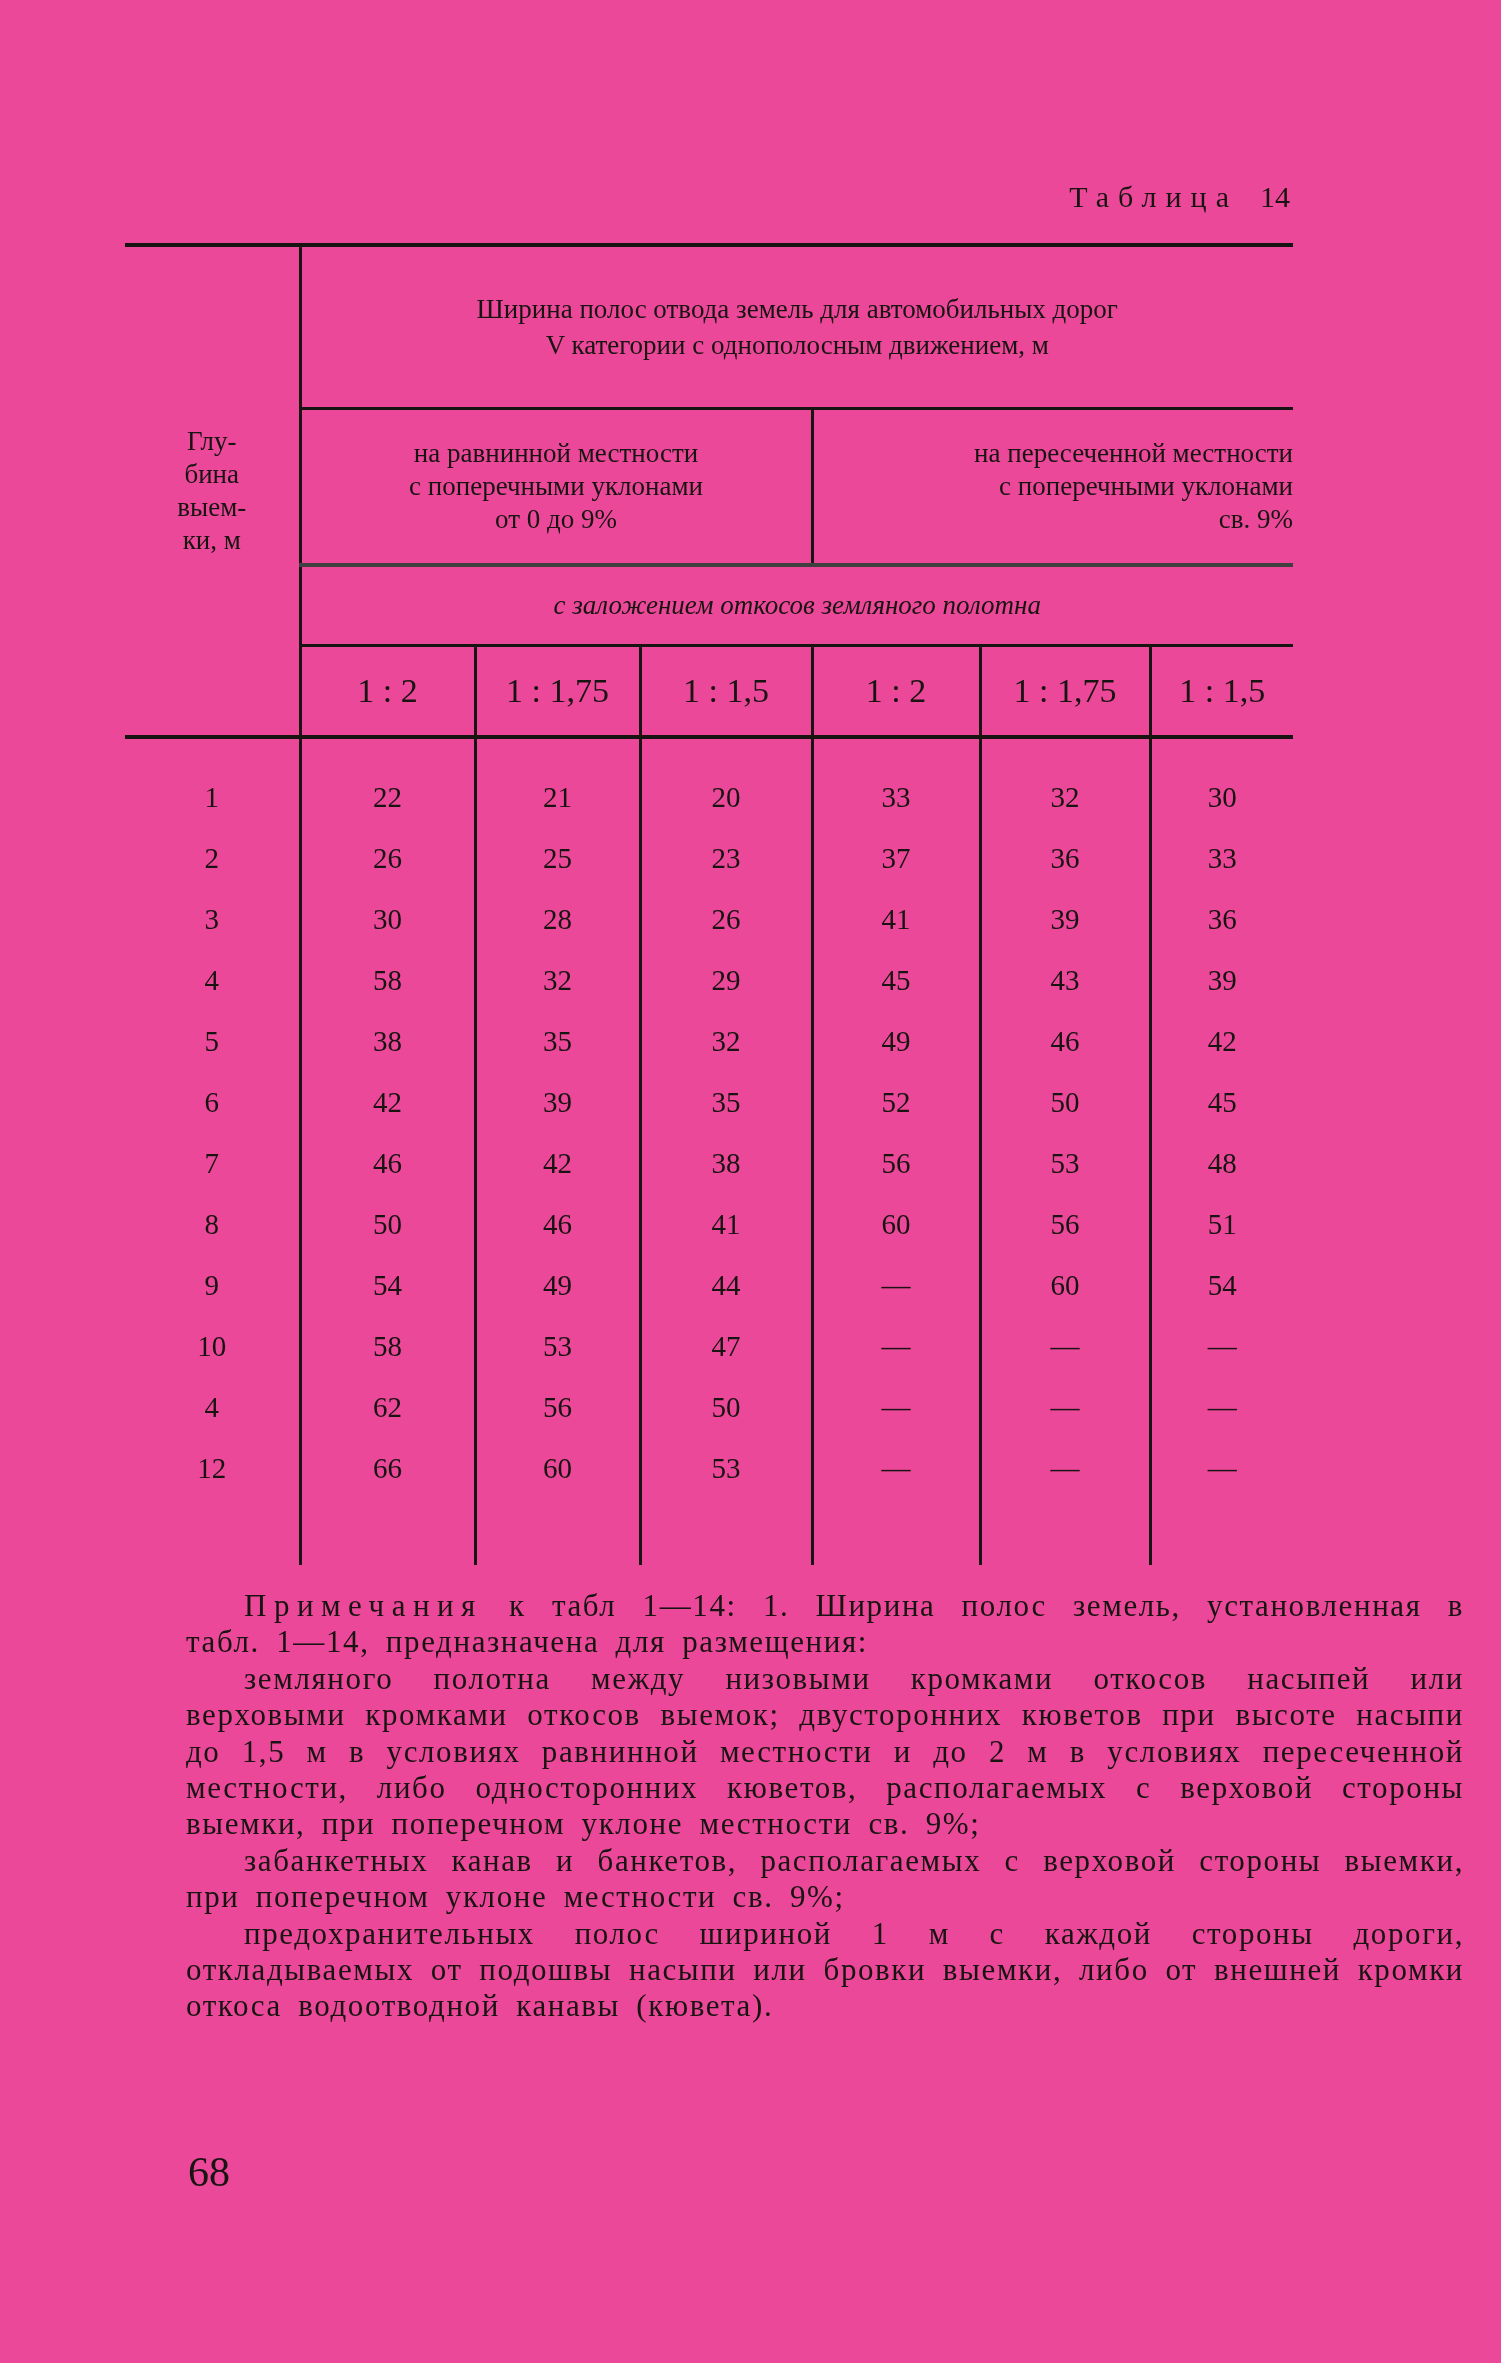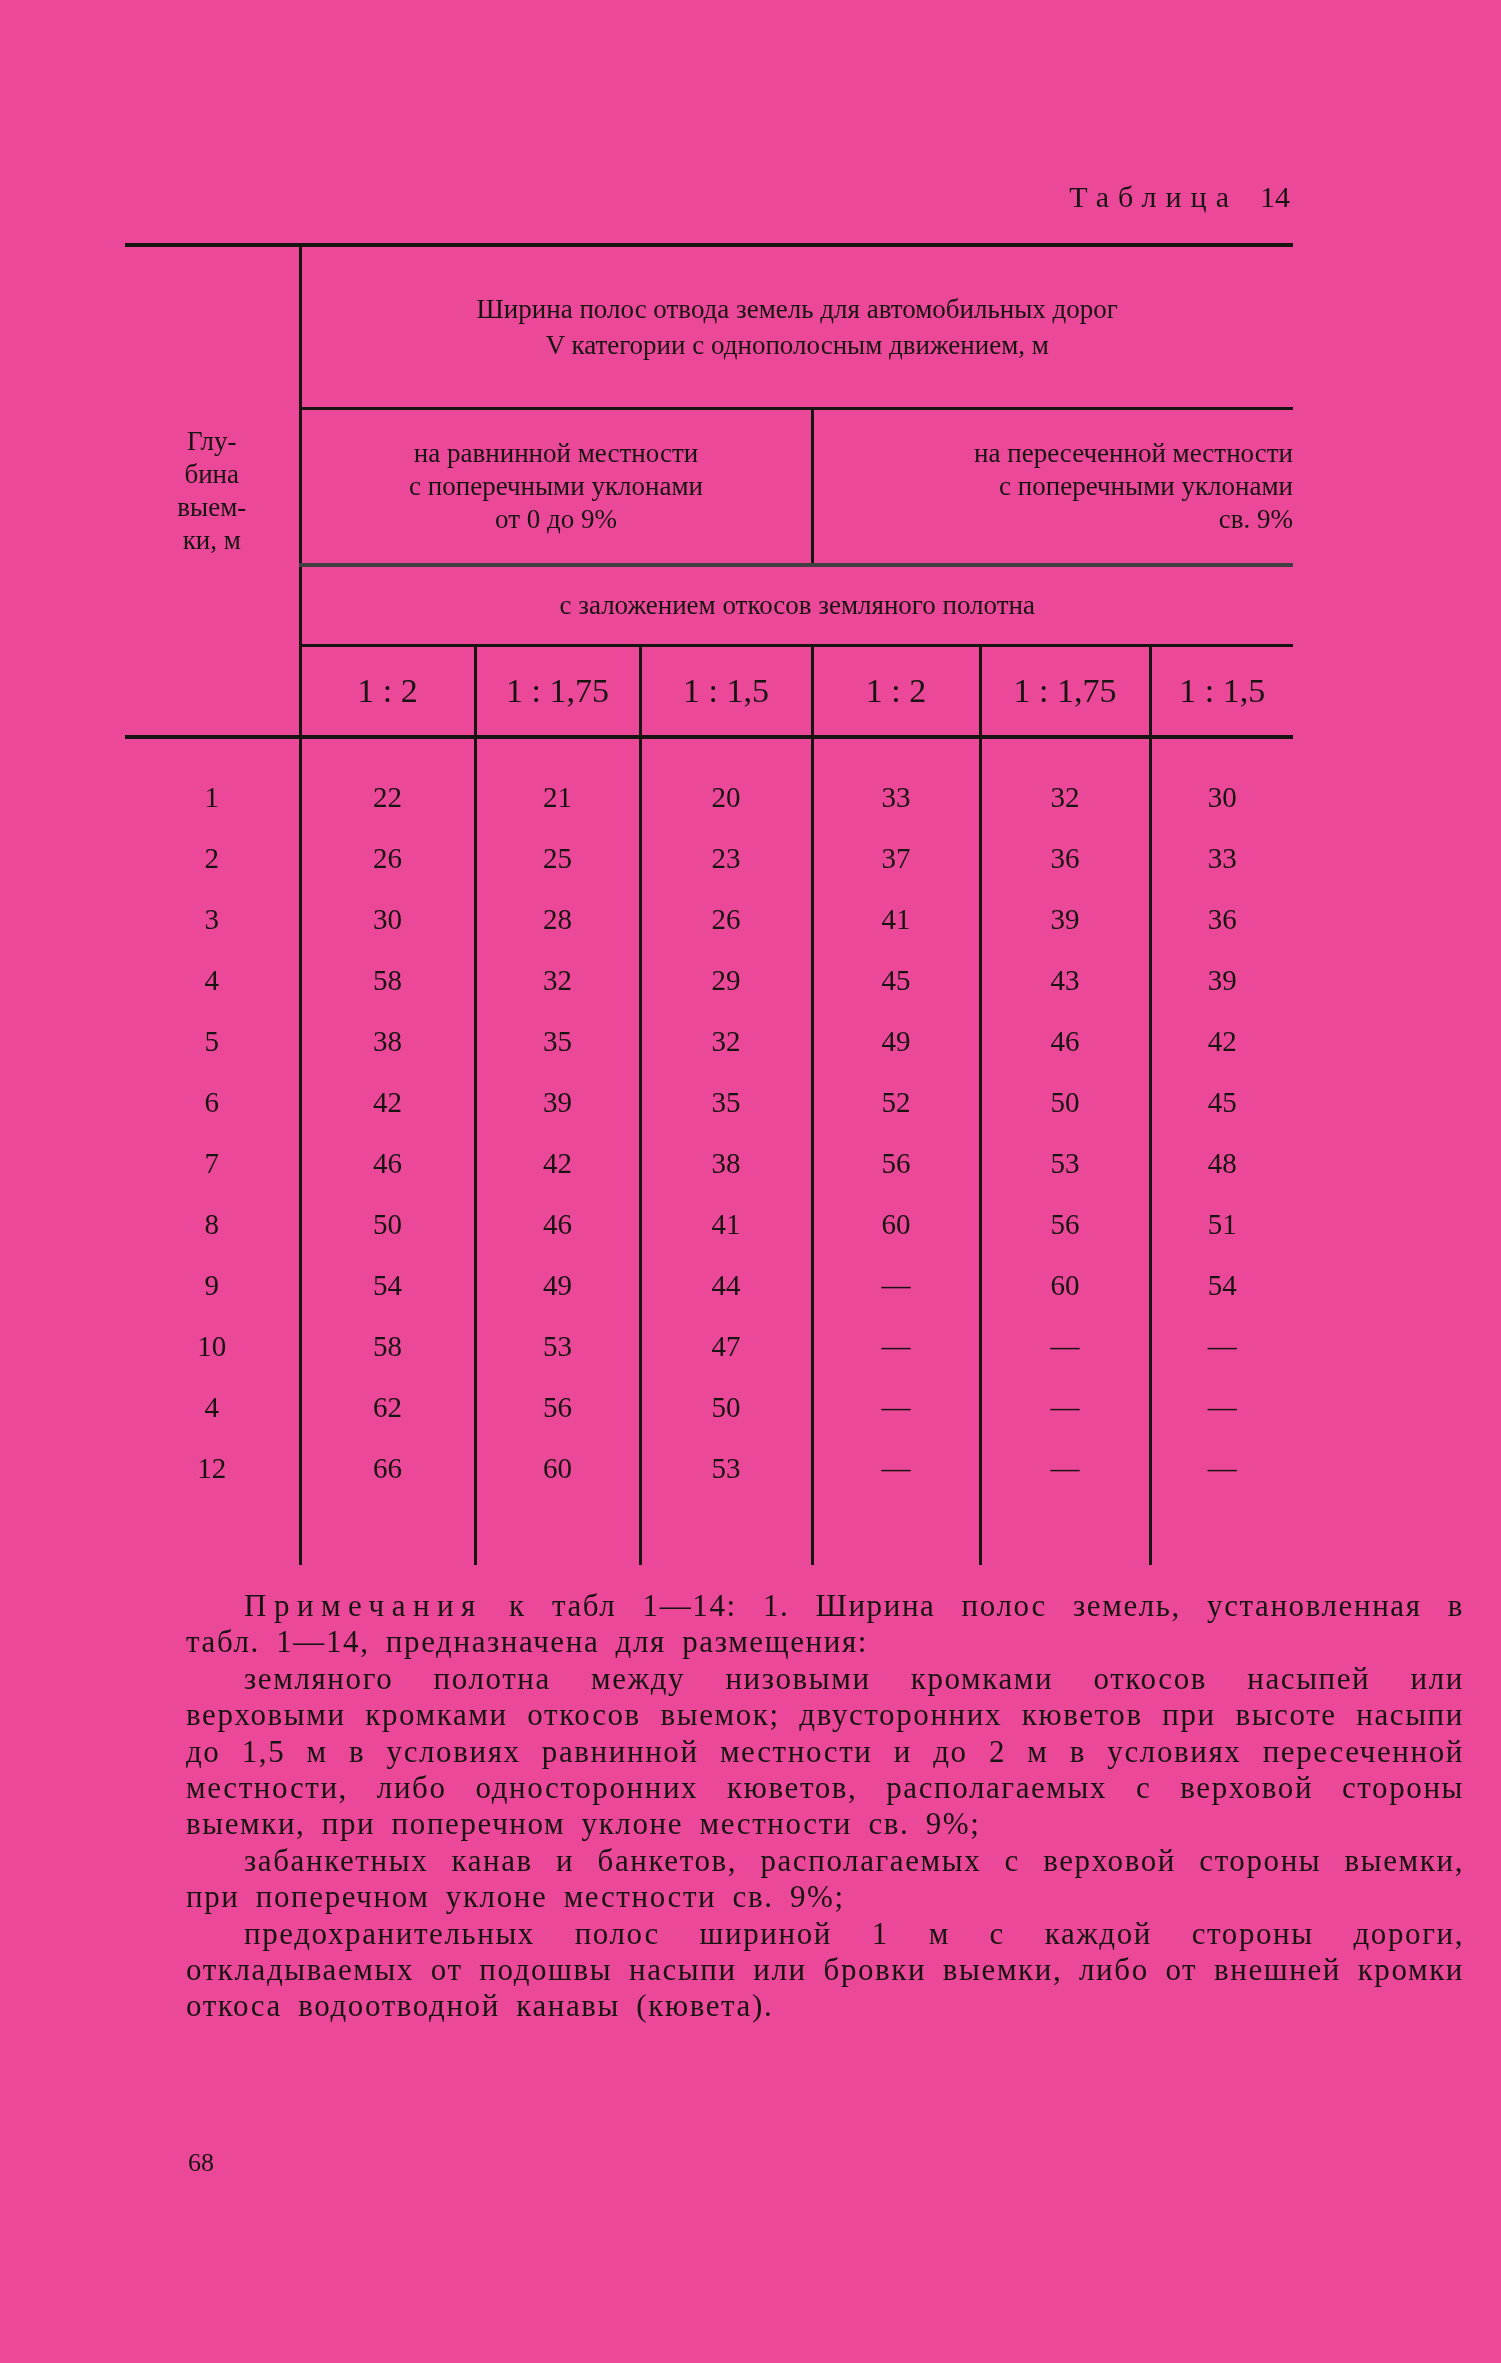--- a/index.html
+++ b/index.html
@@ -24,21 +24,21 @@
     position:absolute; left:125px; top:243px;
     width:1168px;
     border-collapse:collapse; table-layout:fixed;
     border-top:4px solid #171411;
   }
   .gost-table th, .gost-table td {
     padding:0; font-weight:normal; text-align:center; vertical-align:middle;
   }
   tr.r-title  { height:163px; }
   tr.r-groups { height:157px; }
-  tr.r-band   { height:80px;  }
+  tr.r-band   { height:80px;font-style:italic;  }
   tr.r-slopes { height:92px;  }
 
   .head-depth {
     border-right:3px solid #171411;
     border-bottom:4px solid #171411;
     font-size:27px; line-height:33px;
     white-space:pre-line; text-align:left; padding-left:52px;font-family:Liberation Serif, serif;
   }
   .head-title {
     border-bottom:3px solid #171411;
@@ -67,21 +67,21 @@
   .notes {
     position:absolute; left:186px; top:1588px; width:1278px;
     font-size:31px; line-height:36.4px;
     letter-spacing:1.6px; word-spacing:7px;
     text-align:justify;
   }
   .note-p { margin:0; text-indent:58px; }
   .notes-lead-spaced { letter-spacing:7.5px; }
 
   .page-number {
-    position:absolute; left:188px; top:2148px; font-size:26px;text-align:right;
+    position:absolute; left:188px; top:2148px; font-size:42px;text-align:right;
   }
 </style>
 </head>
 <body>
 
 <div class="page">
 
   <div class="table-caption">
     <span class="caption-word">Таблица</span><span>14</span>
   </div>

